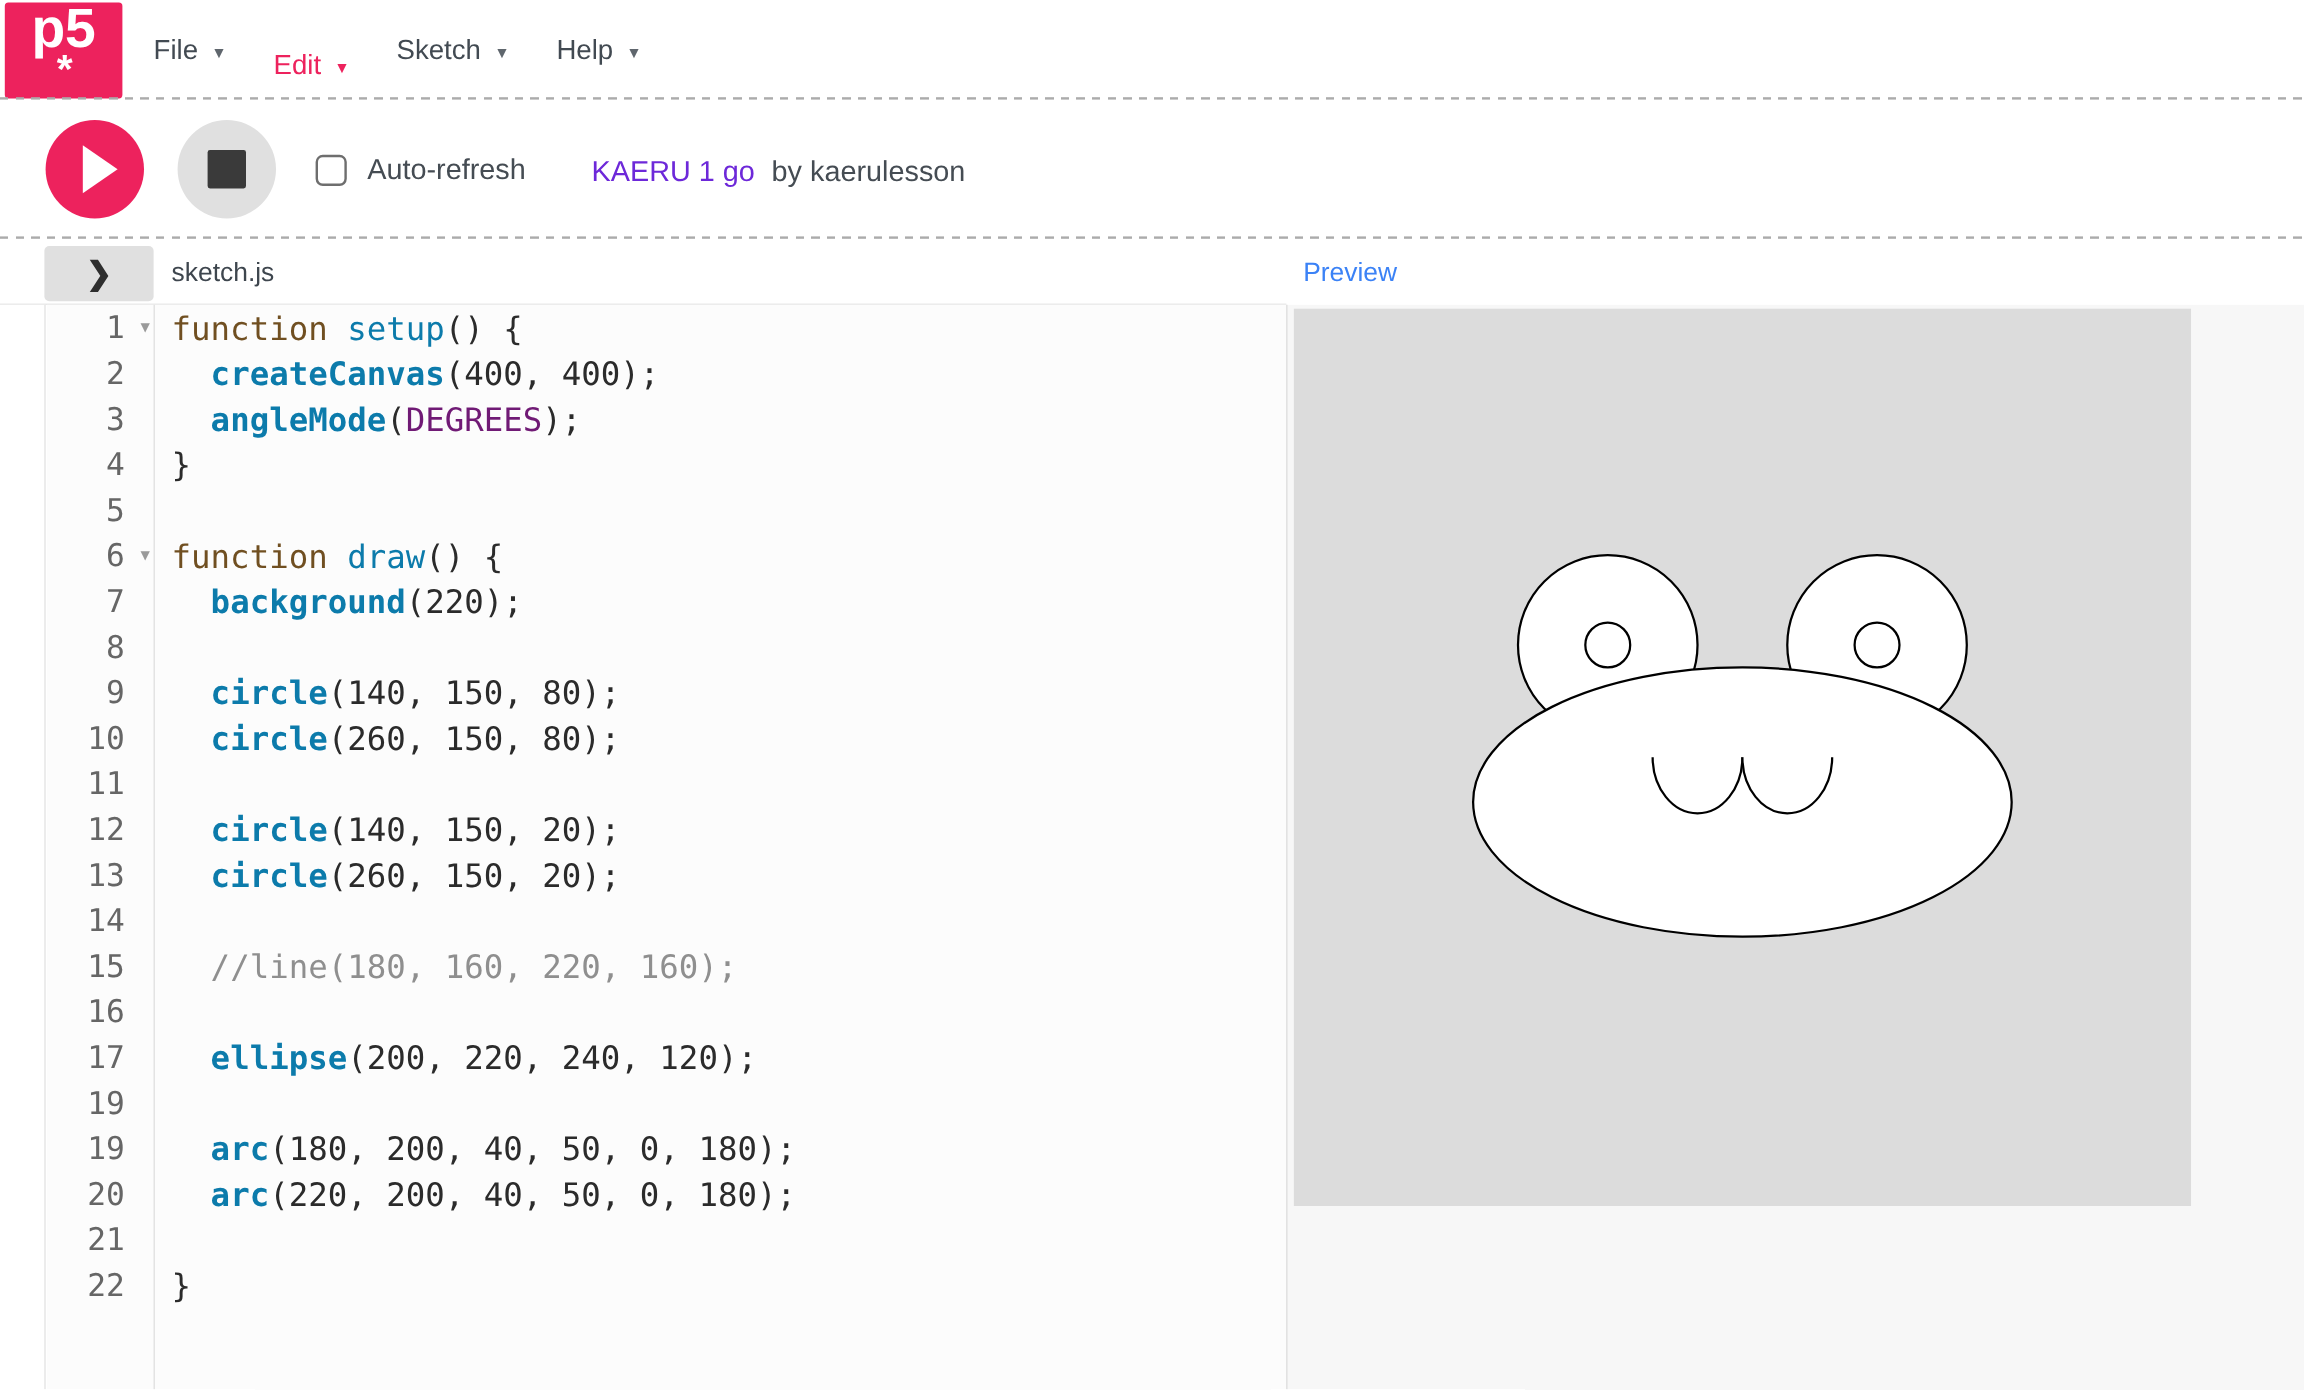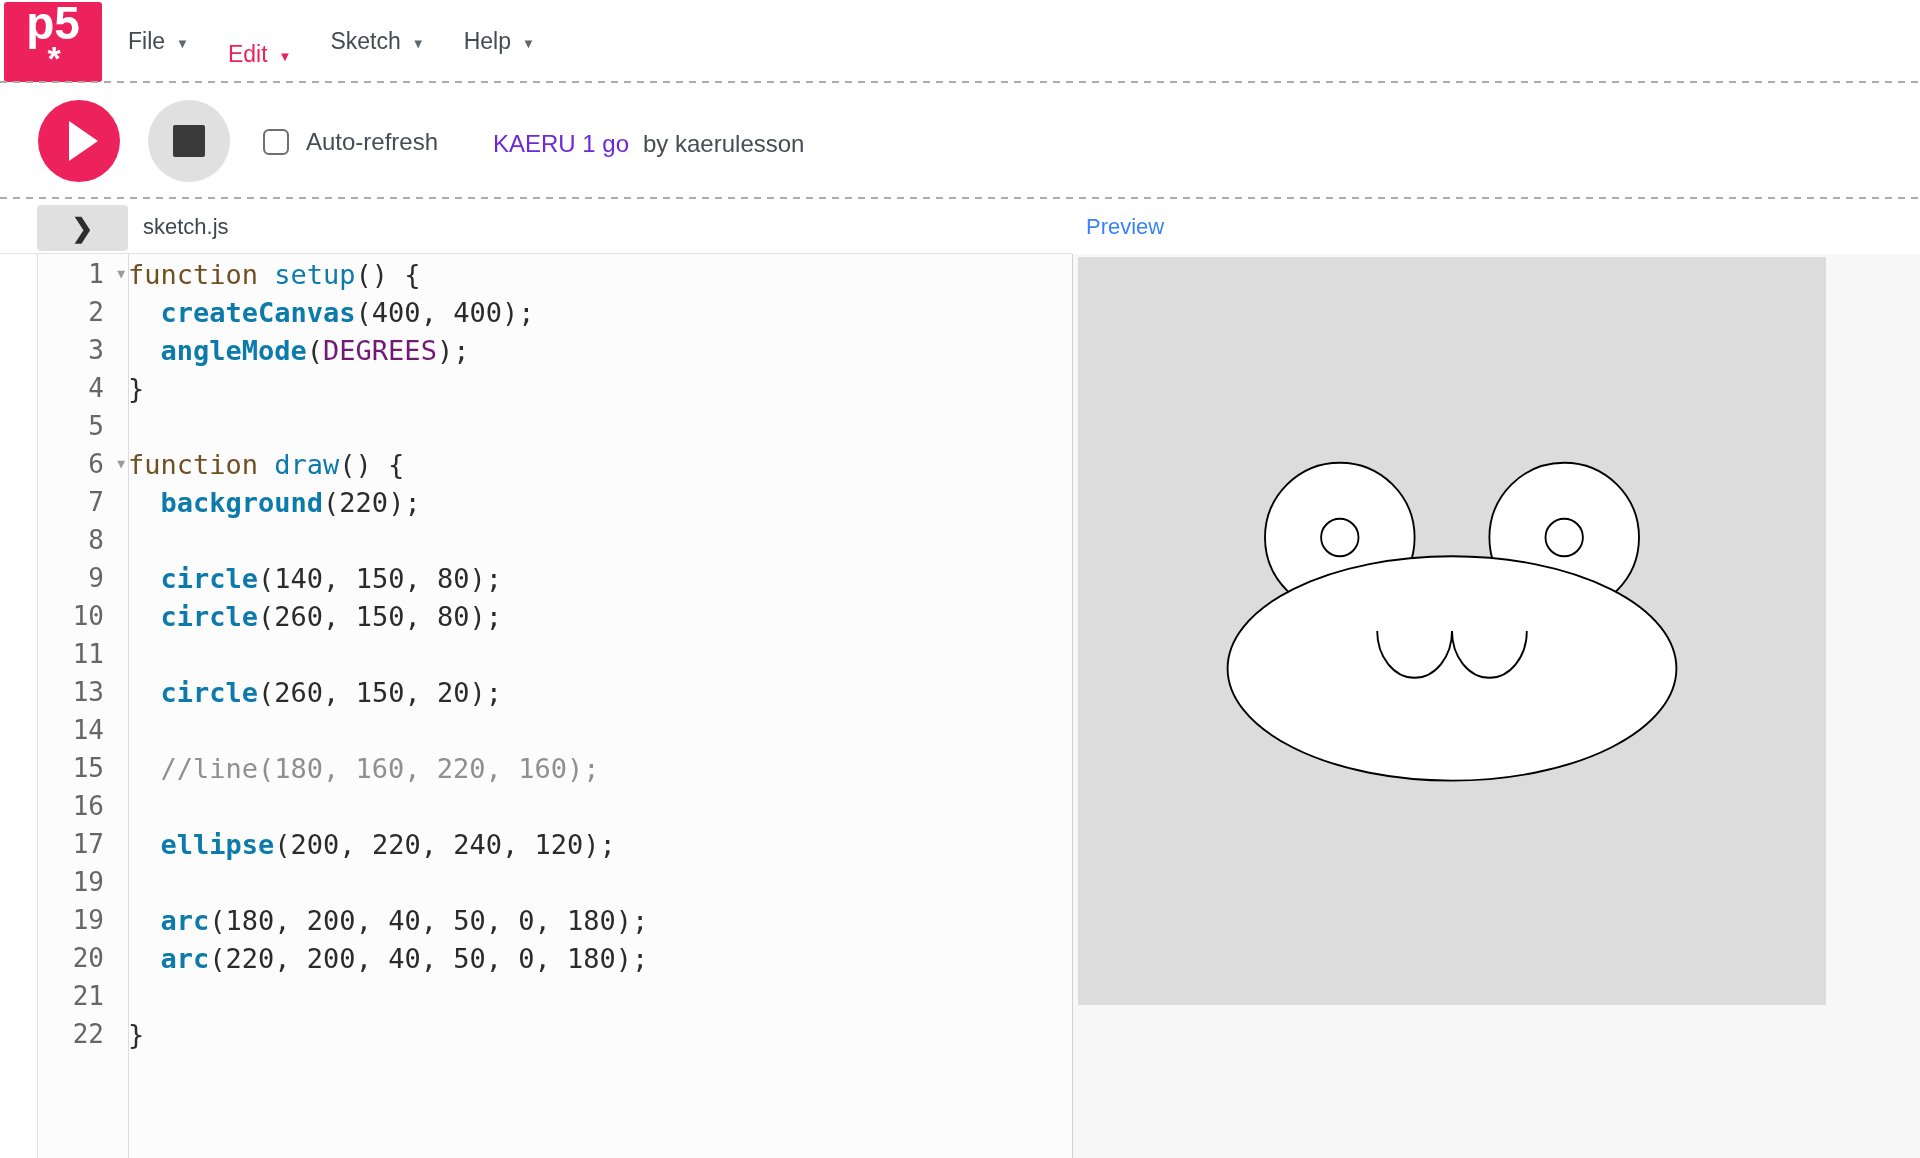--- a/index.html
+++ b/index.html
@@ -53,21 +53,21 @@
   .main { position:absolute; top:254px; left:0; right:0; bottom:0; }
   .left-col { position:absolute; left:0; top:0; width:38px; height:100%; background:#fff; border-right:1px solid #e0e0e0; }
   .editor { position:absolute; left:39px; top:0; width:1033px; height:100%; background:#fcfcfc; }
   .gutter-line { position:absolute; left:89px; top:0; bottom:0; width:1px; background:#dcdcdc; }
   .code-lines { position:absolute; left:0; top:1px; right:0; }
   .code-row { display:flex; height:38px; align-items:center; }
   .gutter-cell { width:89px; flex:0 0 89px; position:relative; text-align:right; padding-right:24px;
                  font-family:"DejaVu Sans Mono", monospace; font-size:26px; color:#666; }
   .fold { position:absolute; right:3px; top:50%; transform:translateY(-54%); font-size:13px; color:#9a9a9a; cursor:pointer; }
   .code-text { font-family:"DejaVu Sans Mono", monospace; font-size:27px; white-space:pre;
-               color:#2b2b2b; cursor:text; }
+               padding-left:15px; color:#2b2b2b; cursor:text; }
   .tok-kw { color:#704f21; }
   .tok-def { color:#0c7bab; }
   .tok-fn { color:#0c7bab; font-weight:bold; }
   .tok-num { color:#2b2b2b; }
   .tok-pl { color:#2b2b2b; }
   .tok-cm { color:#8f8f8f; }
   .tok-const { color:#701a75; }
 
   .divider { position:absolute; left:1072px; top:0; bottom:0; width:1px; background:#cfcfcf; }
   .preview-panel { position:absolute; left:1073px; right:0; top:0; bottom:0; background:#f7f7f7; }
@@ -173,20 +173,24 @@
             <div class="gutter-cell">9</div>
             <div class="code-text"><span class="tok-pl">  </span><span class="tok-fn">circle</span><span class="tok-pl">(</span><span class="tok-num">140</span><span class="tok-pl">, </span><span class="tok-num">150</span><span class="tok-pl">, </span><span class="tok-num">80</span><span class="tok-pl">);</span></div>
           </div>
           <div class="code-row">
             <div class="gutter-cell">10</div>
             <div class="code-text"><span class="tok-pl">  </span><span class="tok-fn">circle</span><span class="tok-pl">(</span><span class="tok-num">260</span><span class="tok-pl">, </span><span class="tok-num">150</span><span class="tok-pl">, </span><span class="tok-num">80</span><span class="tok-pl">);</span></div>
           </div>
           <div class="code-row">
             <div class="gutter-cell">11</div>
             <div class="code-text"></div>
+          </div>
+          <div class="code-row">
+            <div class="gutter-cell">12</div>
+            <div class="code-text"><span class="tok-pl">  </span><span class="tok-fn">circle</span><span class="tok-pl">(</span><span class="tok-num">140</span><span class="tok-pl">, </span><span class="tok-num">150</span><span class="tok-pl">, </span><span class="tok-num">20</span><span class="tok-pl">);</span></div>
           </div>
           <div class="code-row">
             <div class="gutter-cell">13</div>
             <div class="code-text"><span class="tok-pl">  </span><span class="tok-fn">circle</span><span class="tok-pl">(</span><span class="tok-num">260</span><span class="tok-pl">, </span><span class="tok-num">150</span><span class="tok-pl">, </span><span class="tok-num">20</span><span class="tok-pl">);</span></div>
           </div>
           <div class="code-row">
             <div class="gutter-cell">14</div>
             <div class="code-text"></div>
           </div>
           <div class="code-row">

